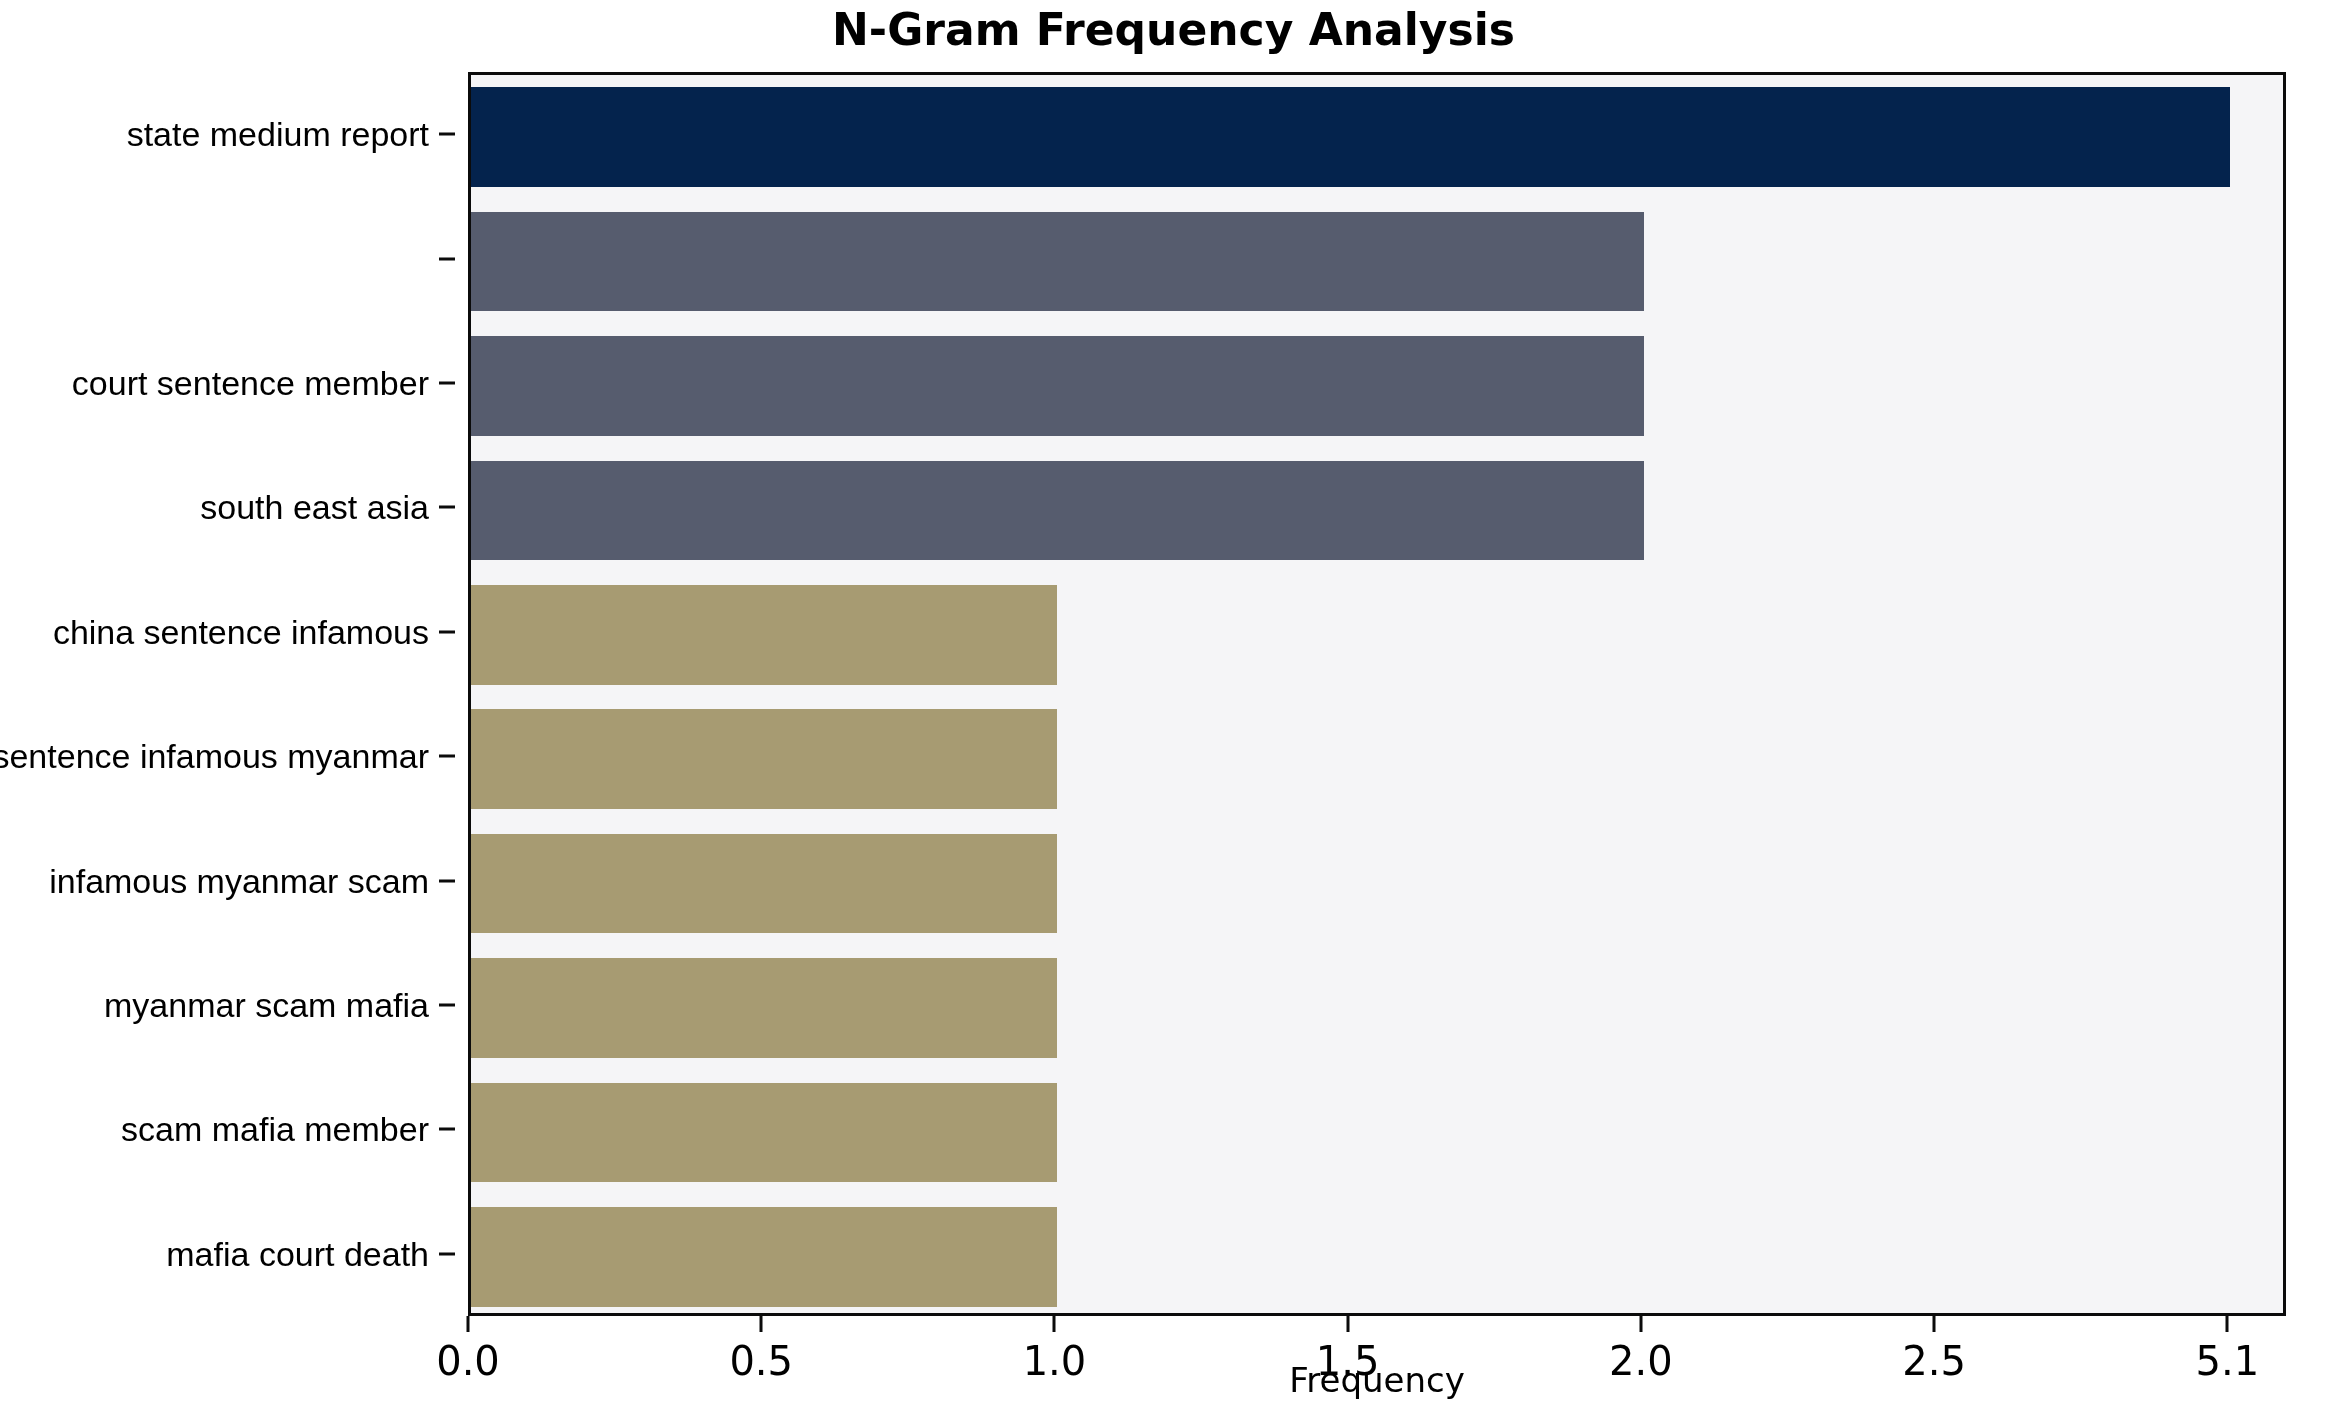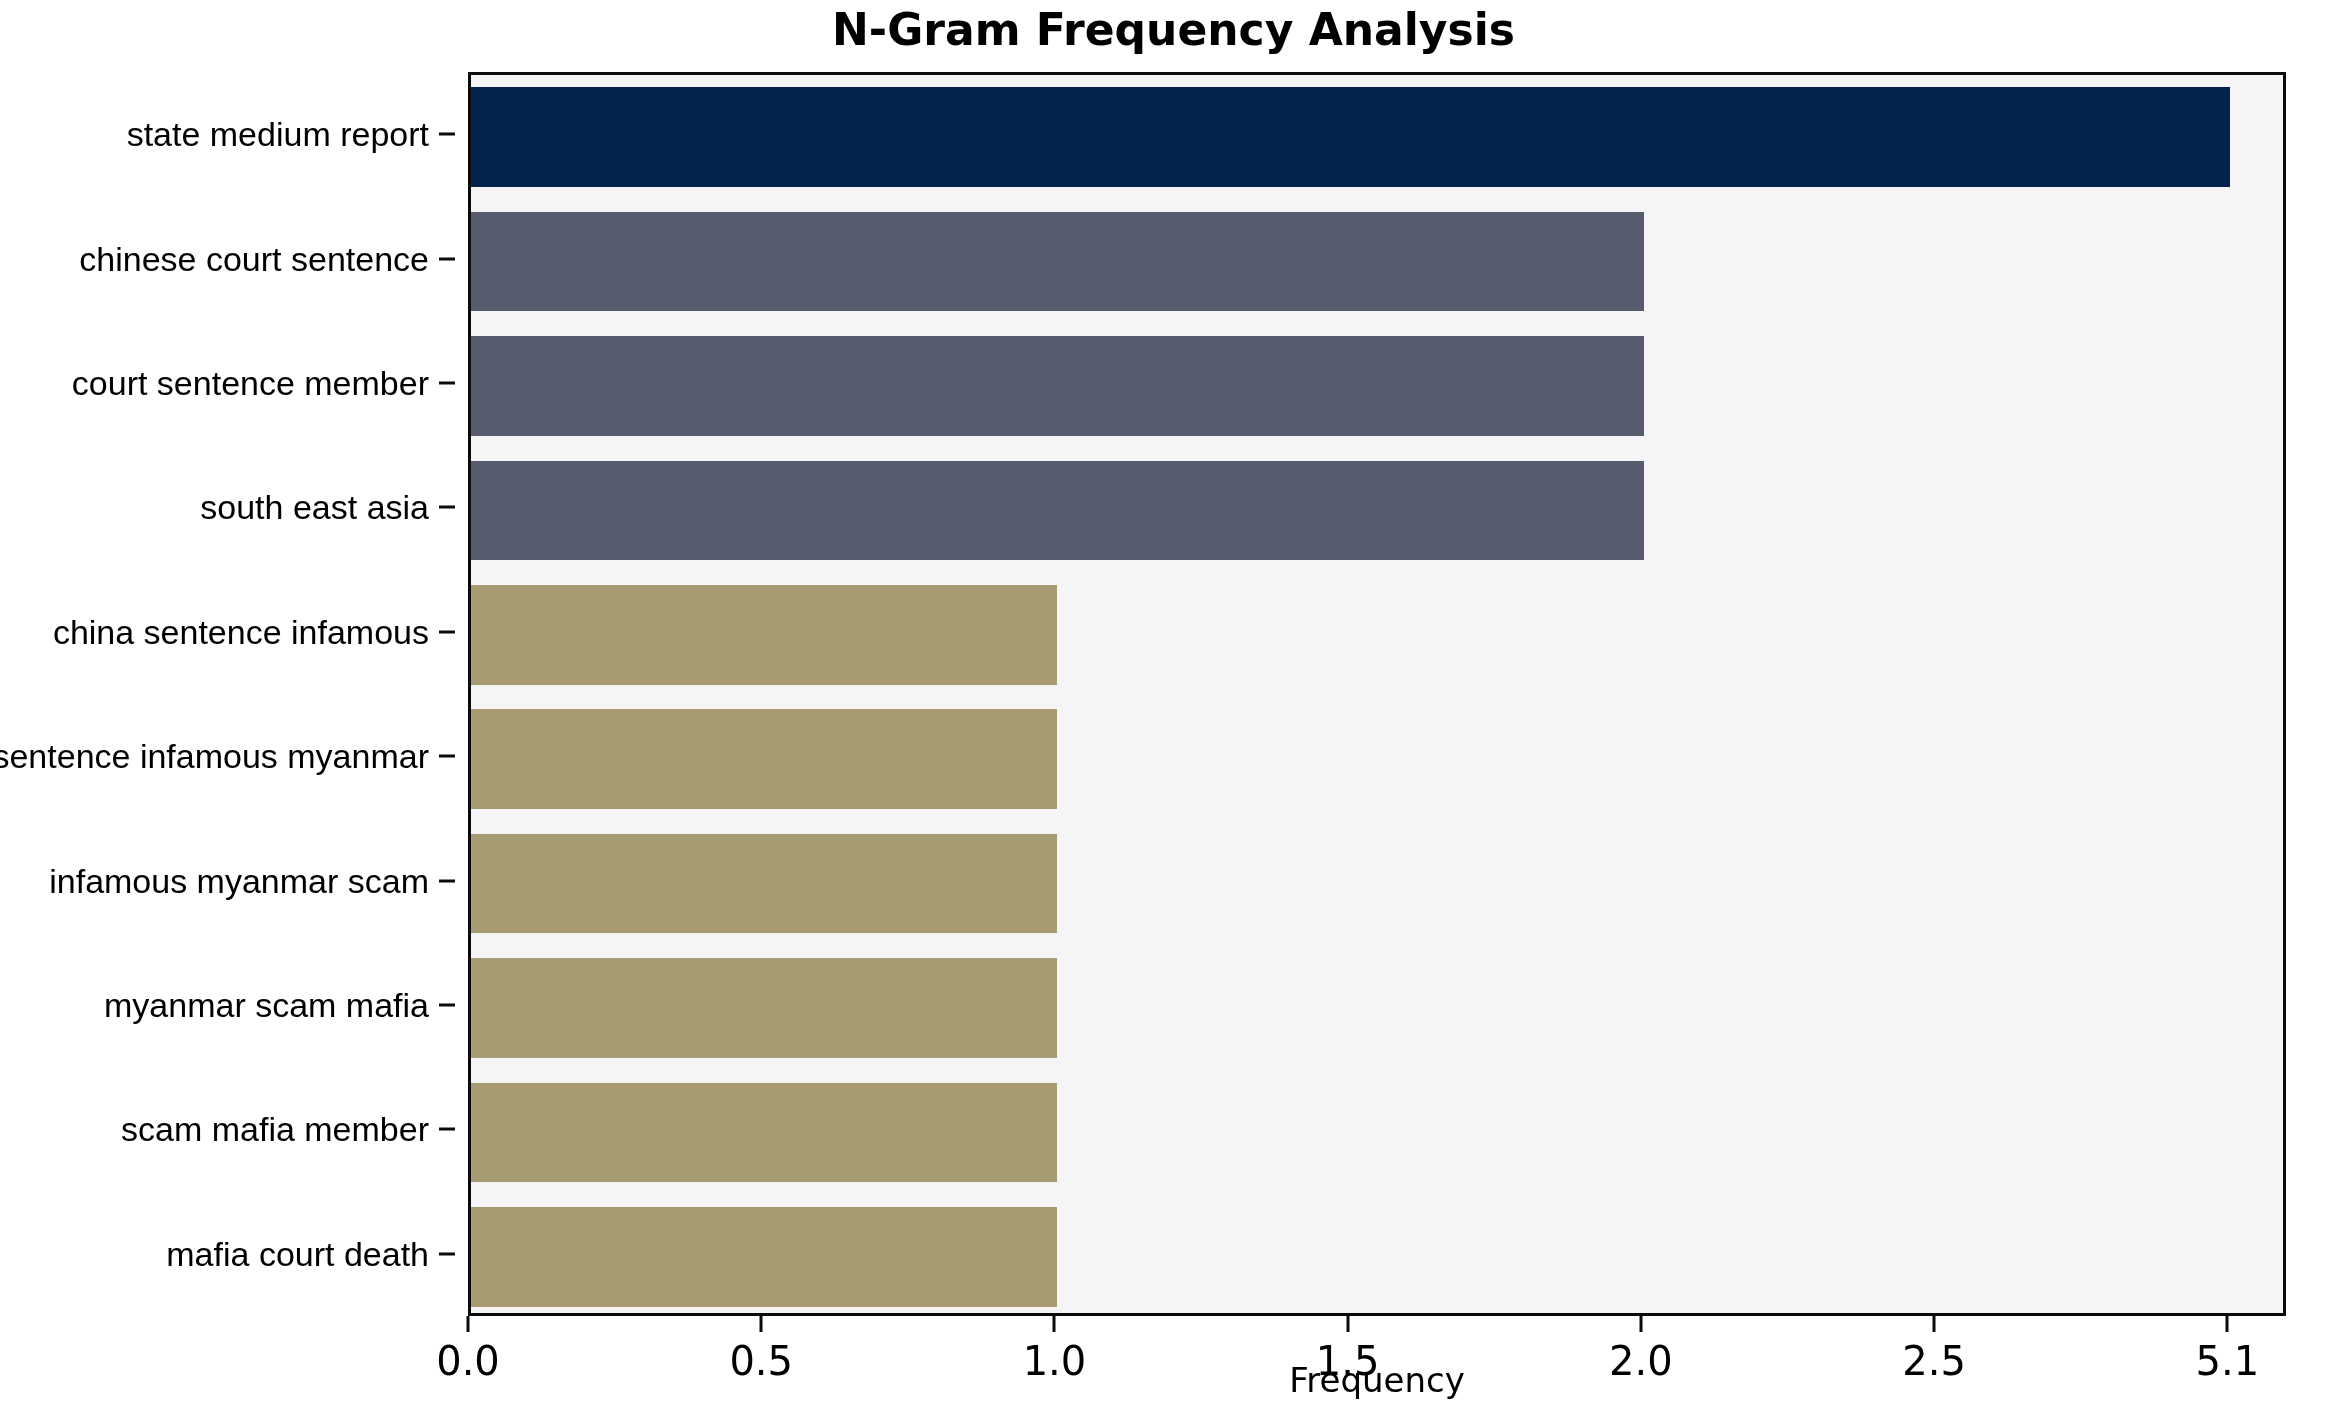--- a/index.html
+++ b/index.html
@@ -128,21 +128,20 @@
 </head>
 <body>
 
 <div id="figure">
 
   <div id="chart-title">N-Gram Frequency Analysis</div>
 
   <div id="ylabels">
       <div class="ytick-label" style="top: 62.2px;">state medium report</div>
       <div class="ytick-mark" style="top: 62.2px;"></div>
-      <div class="ytick-label" style="top: 186.6px;">chinese court sentence</div>
       <div class="ytick-mark" style="top: 186.6px;"></div>
       <div class="ytick-label" style="top: 311px;">court sentence member</div>
       <div class="ytick-mark" style="top: 311px;"></div>
       <div class="ytick-label" style="top: 435.4px;">south east asia</div>
       <div class="ytick-mark" style="top: 435.4px;"></div>
       <div class="ytick-label" style="top: 559.8px;">china sentence infamous</div>
       <div class="ytick-mark" style="top: 559.8px;"></div>
       <div class="ytick-label" style="top: 684.2px;">sentence infamous myanmar</div>
       <div class="ytick-mark" style="top: 684.2px;"></div>
       <div class="ytick-label" style="top: 808.6px;">infamous myanmar scam</div>

